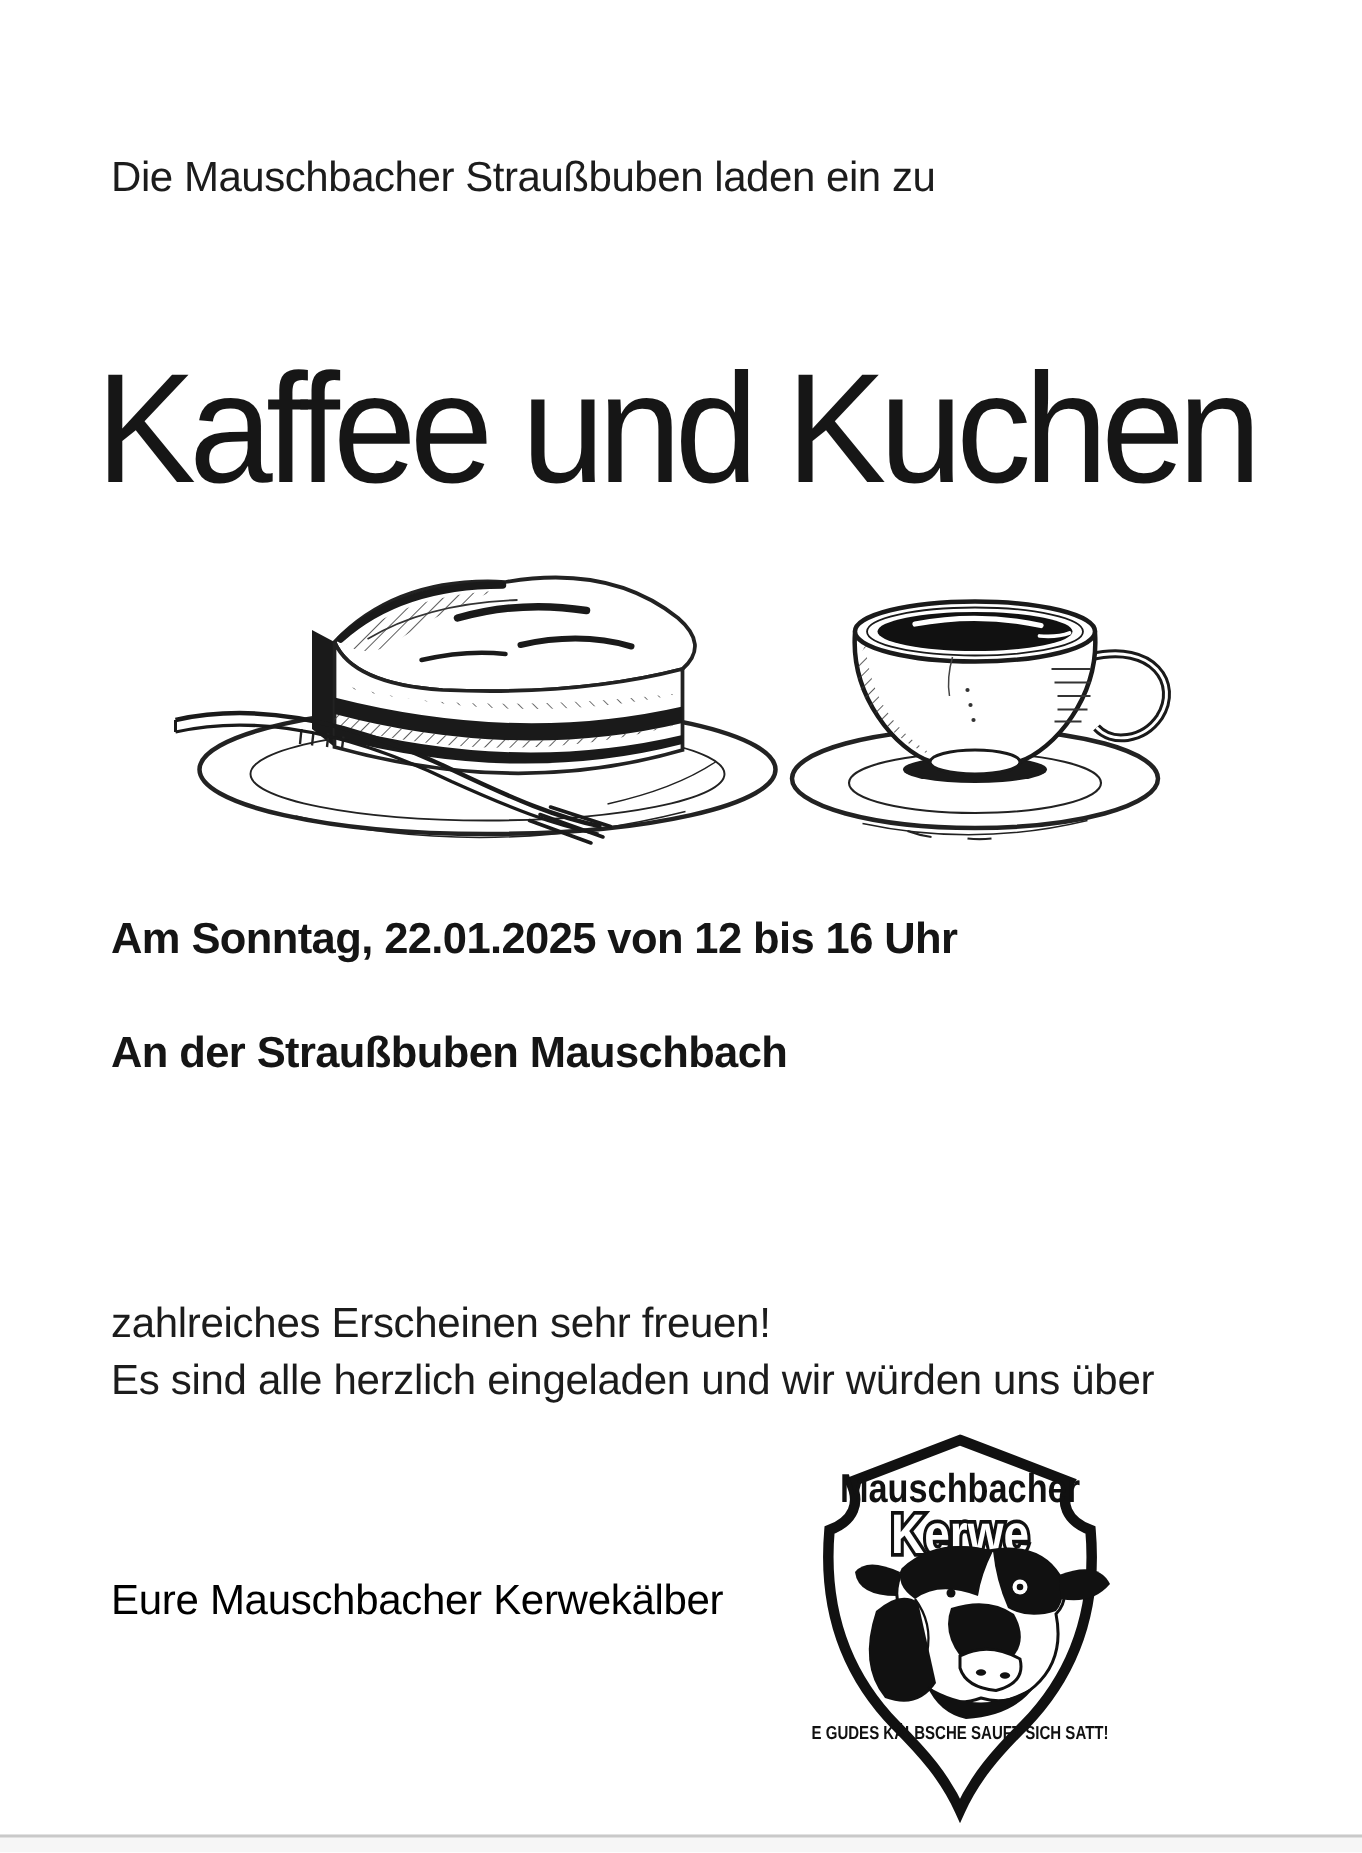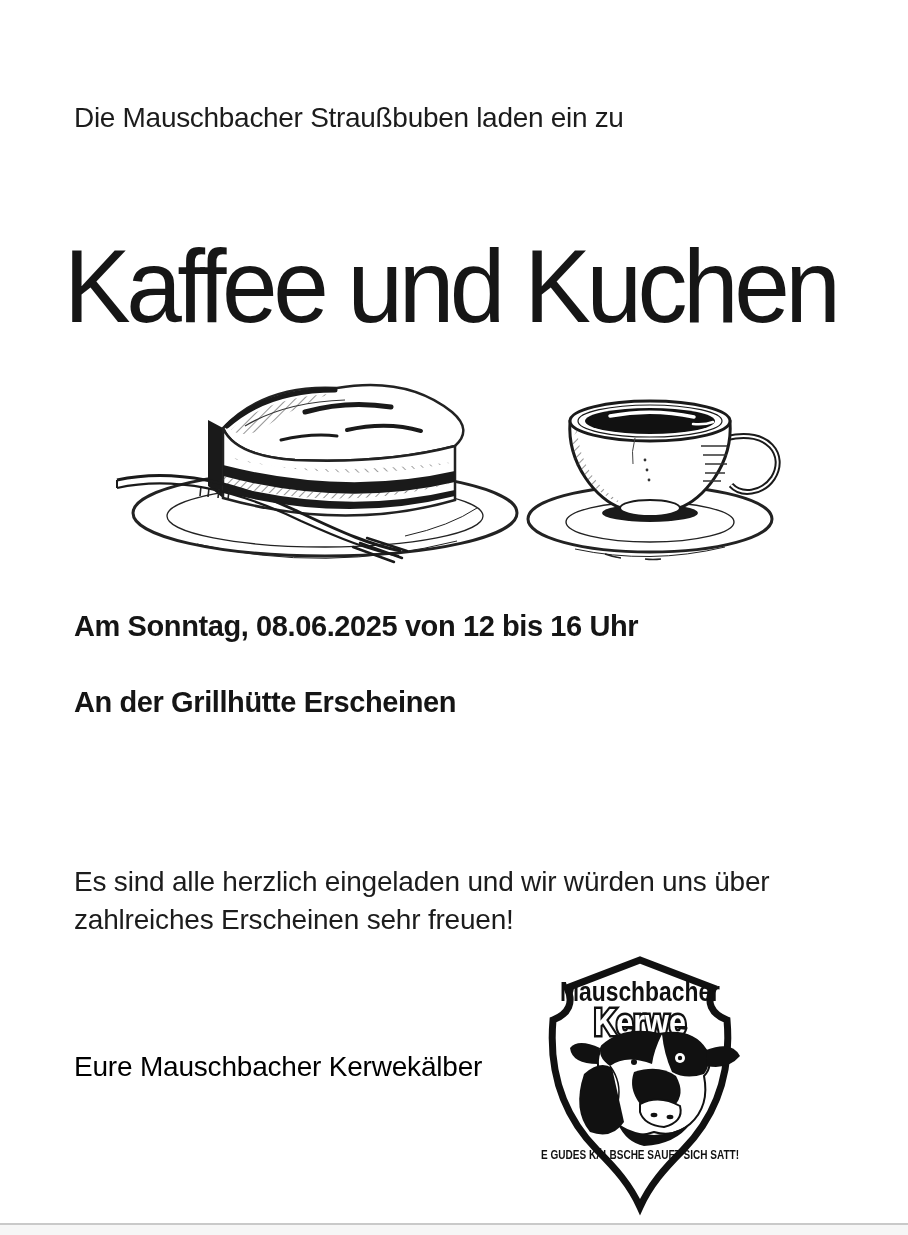--- a/index.html
+++ b/index.html
@@ -131,27 +131,27 @@
 
       <path d="M472,62 Q476,112 520,137 Q490,127 470,95 Q463,77 472,62 Z" fill="url(#hatch45)"></path>
       <path d="M596,78 h26 M598,87 h24 M600,96 h22 M600,105 h20 M598,113 h18" stroke="#333" stroke-width="1.4"></path>
       <circle cx="540" cy="92" r="1.4" fill="#333"></circle>
       <circle cx="542" cy="102" r="1.4" fill="#333"></circle>
       <circle cx="544" cy="112" r="1.4" fill="#333"></circle>
       <path d="M530,70 q-4,14 -2,26" fill="none" stroke="#444" stroke-width="1"></path>
     </g>
   </svg>
 
-  <div class="date-line">Am Sonntag, 08.06.2025 von 12 bis 16 Uhr</div>
+  <div class="date-line">Am Sonntag, 22.01.2025 von 12 bis 16 Uhr</div>
 
-  <div class="location-line">An der Grillhütte Erscheinen</div>
+  <div class="location-line">An der Straußbuben Mauschbach</div>
 
   <div class="invite-block">
+    <div>zahlreiches Erscheinen sehr freuen!</div>
     <div>Es sind alle herzlich eingeladen und wir würden uns über</div>
-    <div>zahlreiches Erscheinen sehr freuen!</div>
   </div>
 
   <div class="signature-line">Eure Mauschbacher Kerwekälber</div>
 
   <svg class="crest" viewBox="0 0 252 268" xmlns="http://www.w3.org/2000/svg">
 
     <path d="M126,6 L199,34 C192,48 197,60 213,66 C217,112 206,158 169,196 C150,215 136,231 126,253 C116,231 102,215 83,196 C46,158 35,112 39,66 C55,60 60,48 53,34 Z" fill="#ffffff" stroke="#111" stroke-width="7" stroke-linejoin="miter"></path>
 
     <text x="126" y="47" text-anchor="middle" font-size="27" font-weight="bold" fill="#111" textLength="160" lengthAdjust="spacingAndGlyphs">Mauschbacher</text>
 

